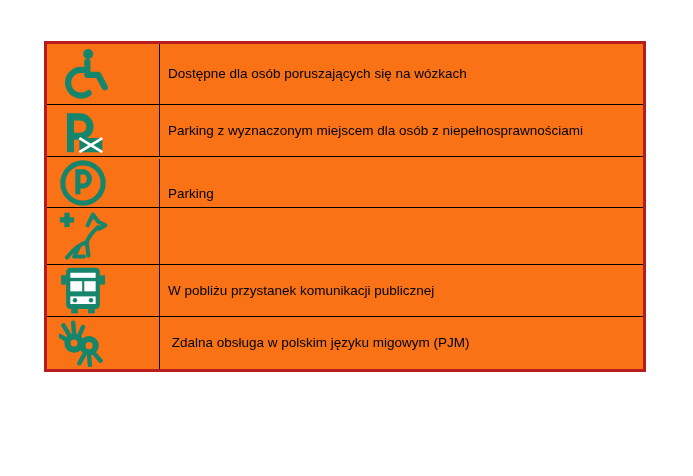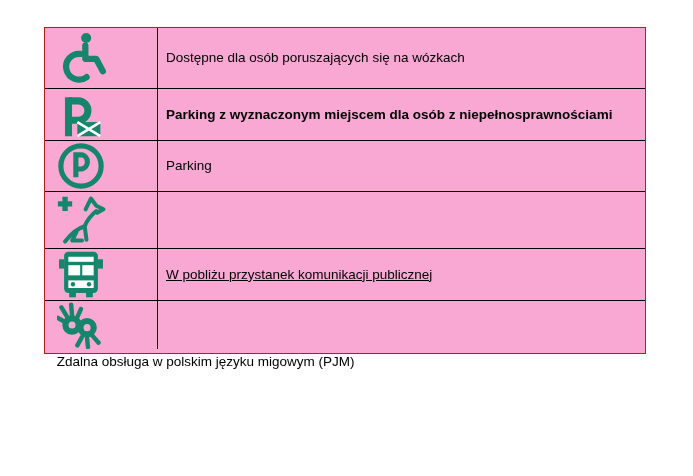--- a/index.html
+++ b/index.html
@@ -11,32 +11,32 @@
   .canvas {
     position: relative;
     width: 693px;
     height: 476px;
     background: #ffffff;
     overflow: hidden;
   }
   .legend-table {
     position: absolute;
     left: 44px;
-    top: 27px;
+    top: 41px;
     width: 602px;
-    border: 1px solid #b91c1c;
+    border: 3px solid #b91c1c;
     box-sizing: border-box;
-    background: #f9a8d4;
+    background: #f97316;
   }
   .legend-row {
     display: flex;
     border-bottom: 1px solid #000000;
     box-sizing: border-box;
   }
-  .legend-row:last-child { border-bottom: none; flex-direction: column; }
+  .legend-row:last-child { border-bottom: none; }
   .icon-cell {
     width: 113px;
     min-width: 113px;
     border-right: 1px solid #000000;
     box-sizing: border-box;
     display: flex;
     align-items: center;
     justify-content: flex-start;
     padding-left: 12px;
     color: var(--icon-green, #15856B);
@@ -69,35 +69,35 @@
           <path d="M34 17 L34 33 L47 33 L55 48" stroke-width="7.5" stroke-linecap="round" stroke-linejoin="round"></path>
           <path d="M28 27 A15.5 15.5 0 1 0 35.5 55" stroke-width="7.5" stroke-linecap="round"></path>
         </svg>
       </div>
       <div class="text-cell">
         <span class="cell-label">Dostępne dla osób poruszających się na wózkach</span>
       </div>
     </div>
 
 
-    <div class="legend-row" style="height:52px;font-weight:bold;">
+    <div class="legend-row" style="height:52px;">
       <div class="icon-cell">
         <svg width="46" height="46" viewBox="0 0 52 52" fill="none" stroke="currentColor">
           <path d="M13 50 L13 6" stroke-width="8"></path>
           <path d="M13 10 L24 10 A 11 11 0 0 1 24 32 L13 32" stroke-width="8"></path>
           <rect x="23" y="34" width="26" height="16" fill="currentColor" stroke="none"></rect>
           <path d="M23 34 L49 50 M49 34 L23 50" stroke="#ffffff" stroke-width="3"></path>
         </svg>
       </div>
       <div class="text-cell">
         <span class="cell-label">Parking z wyznaczonym miejscem dla osób z niepełnosprawnościami</span>
       </div>
     </div>
 
-    <div class="legend-row" style="height:51px;">
+    <div class="legend-row" style="height:51px;align-items:flex-end;">
       <div class="icon-cell">
         <svg width="48" height="48" viewBox="0 0 56 56" fill="none" stroke="currentColor">
           <circle cx="28" cy="28" r="23.5" stroke-width="6"></circle>
           <path d="M22 41 L22 15 L29 15 A 8.5 8.5 0 0 1 29 31.5 L22 31.5" stroke-width="6"></path>
         </svg>
       </div>
       <div class="text-cell">
         <span class="cell-label">Parking</span>
       </div>
     </div>
@@ -107,21 +107,21 @@
         <svg width="50" height="52" viewBox="0 0 56 58" fill="none" stroke="currentColor">
           <path d="M9 3 L9 19 M1 11 L17 11" stroke-width="6"></path>
           <path d="M32 17 L38 5 L44 13 L52 17 L45 21" stroke-width="4.5" stroke-linecap="round" stroke-linejoin="round"></path>
           <path d="M44 19 C 38 24, 34 28, 31 36 L33 51" stroke-width="4.5" stroke-linecap="round"></path>
           <path d="M31 36 C 24 38, 17 43, 9 53" stroke-width="4.5" stroke-linecap="round"></path>
           <path d="M22 42 L17 52 L28 52" stroke-width="4.5" stroke-linecap="round" stroke-linejoin="round"></path>
         </svg>
       </div>
     </div>
 
-    <div class="legend-row" style="height:52px;text-decoration:underline;">
+    <div class="legend-row" style="height:52px;">
       <div class="icon-cell">
         <svg width="48" height="49" viewBox="0 0 56 58" fill="none">
           <rect x="2" y="11" width="6" height="11" fill="currentColor"></rect>
           <rect x="48" y="11" width="6" height="11" fill="currentColor"></rect>
           <rect x="14" y="49" width="8" height="7" fill="currentColor"></rect>
           <rect x="34" y="49" width="8" height="7" fill="currentColor"></rect>
           <rect x="8" y="2" width="40" height="49" rx="5" fill="currentColor"></rect>
           <rect x="13" y="8" width="30" height="6" fill="#ffffff"></rect>
           <rect x="13" y="18" width="14" height="12" fill="#ffffff"></rect>
           <rect x="29.5" y="18" width="13.5" height="12" fill="#ffffff"></rect>

